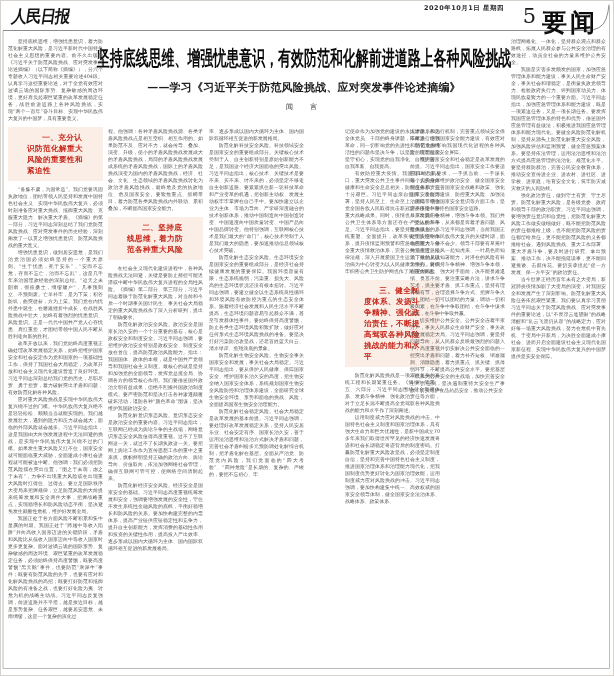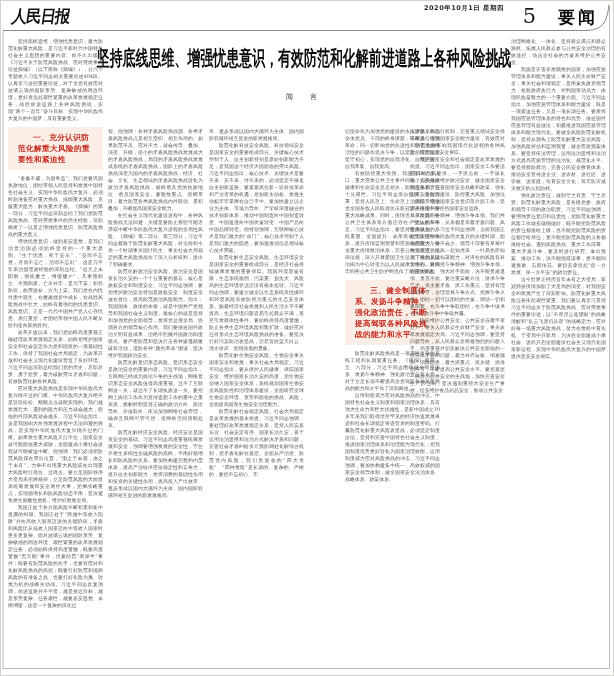--- a/index.html
+++ b/index.html
@@ -17,51 +17,51 @@
   }
   .hdr-date{
     position:absolute;right:110px;top:4px;font-size:6.5px;font-weight:bold;
     color:#2a2a2a;letter-spacing:.5px;
   }
   .hdr-pageno{
     position:absolute;right:78px;top:4px;font-size:21px;color:#1a1a1a;
     font-family:"DejaVu Serif",serif;
   }
   .hdr-section{
-    position:absolute;right:16px;top:6px;font-size:17px;font-weight:bold;
+    position:absolute;right:16px;top:6px;font-size:25px;font-weight:bold;
     color:#0d0d0d;letter-spacing:3px;
   }
   .frame-svg{position:absolute;left:0;top:0;width:614px;height:676px;pointer-events:none;}
   
   .headline-block{position:absolute;left:88px;top:44px;width:432px;height:82px;}
   .headline-scale{
     width:684px;margin-left:-126px;transform:scaleX(.632);transform-origin:50% 0;
     white-space:nowrap;text-align:center;font-size:20.5px;font-weight:900;
     color:#0a0a0a;letter-spacing:0;
   }
   .subtitle{
     margin-top:8px;text-align:center;font-family:"DejaVu Serif",serif;
     font-weight:bold;font-size:11px;color:#1c1c1c;letter-spacing:.2px;
   }
-  .byline{margin-top:20px;text-align:center;font-size:7px;color:#333;letter-spacing:5px;}
+  .byline{margin-top:7px;text-align:center;font-size:7px;color:#333;letter-spacing:5px;}
   
   .col{
     position:absolute;width:95px;overflow:hidden;text-align:justify;
     font-size:4.9px;line-height:7px;color:#575655;
   }
   .c1{left:8px;  top:38px; height:628px;}
   .c2{left:108px;top:128px;height:538px;}
   .c3{left:209px;top:128px;height:538px;}
   .c4{left:309px;top:128px;height:538px;margin-left:36px;}
   .c5{left:410px;top:128px;height:538px;}
   .c6{left:511px;top:38px; height:628px;}
   .col p{margin:0;text-indent:2em;}
   .col p.cont{text-indent:0;}
   .sec-h{
-    margin:5px 0;padding:5px 10px;background:var(--sec-bg,#fbeee6);
+    margin:5px 0;padding:5px 19px;background:var(--sec-bg,#fbeee6);
     color:var(--sec-fg,#c5281c);font-weight:bold;font-size:7.6px;
     line-height:11px;text-indent:2em;letter-spacing:.4px;text-align:left;
   }
 </style>
 </head>
 <body>
 
 <div class="page">
 
   <svg class="frame-svg" viewBox="0 0 614 676">
@@ -69,34 +69,36 @@
     <path d="M609.5 6 V 668.5 M3 668.5 H 609.5 M3 31 V 668.5" fill="none" stroke="#a9a9a9" stroke-width="0.8"></path>
   </svg>
 
   <div class="masthead">人民日报</div>
   <div class="hdr-date">2020年10月1日 星期四</div>
   <div class="hdr-pageno">5</div>
   <div class="hdr-section">要闻</div>
 
   <div class="headline-block">
     <div class="headline-scale">坚持底线思维、增强忧患意识，有效防范和化解前进道路上各种风险挑战</div>
+    <div class="subtitle">——学习《习近平关于防范风险挑战、应对突发事件论述摘编》</div>
     <div class="byline">闻　言</div>
   </div>
 
   <div class="col c1">
       <p>坚持底线思维，增强忧患意识，着力防范化解重大风险，是习近平新时代中国特色社会主义思想的重要内容。前不久出版的《习近平关于防范风险挑战、应对突发事件论述摘编》（以下简称《摘编》），分六个专题收入习近平同志相关重要论述404段。认真学习这些重要论述，对于全党有效应对波谲云诡的国际形势、复杂敏感的周边环境，更好肩负起艰巨繁重的改革发展稳定任务，战胜前进道路上各种风险挑战，实现“两个一百年”奋斗目标、实现中华民族伟大复兴的中国梦，具有重要意义。</p>
       <div class="sec-h">一、充分认识防范化解重大风险的重要性和紧迫性</div>
       <p>“备豫不虞，为国常道”。我们党要巩固执政地位，团结带领人民坚持和发展中国特色社会主义、实现中华民族伟大复兴，必须时刻准备应对重大挑战、抵御重大风险、克服重大阻力、解决重大矛盾。《摘编》的第一部分，习近平同志深刻总结了我们党防范风险挑战、应对突发事件的历史经验，深刻阐发了一以贯之增强忧患意识、防范风险挑战的重大意义。</p>
       <p>增强忧患意识，做到居安思危，是我们治党治国必须始终坚持的一个重大原则。“生于忧患，死于安乐”，“安而不忘危，存而不忘亡，治而不忘乱”，这是几千年来治国理政经验的深刻总结。“迨天之未阴雨，彻彼桑土，绸缪牖户”，凡事预则立、不预则废。亡羊补牢，是为下策；积谷防饥，曲突徙薪，方为上策。我们党在内忧外患中诞生，在磨难挫折中成长，在战胜风险挑战中壮大，始终有着强烈的忧患意识、风险意识。正是一代代中国共产党人心存忧患、肩扛重担，才团结带领中国人民不断从胜利走向新的胜利。</p>
       <p>改革开放以来，我们党始终高度重视正确处理改革发展稳定关系，始终把维护国家安全和社会安定作为党和国家的一项基础性工作，保持了我国社会大局稳定，为改革开放和社会主义现代化建设营造了良好环境。习近平同志深刻总结我们党的历史，尽职尽责、勇于担责，着力破解突出矛盾和问题，有效防范化解各种风险。</p>
       <p>应对重大风险挑战是实现中华民族伟大复兴绕不过的门槛。中华民族伟大复兴绝不是轻轻松松、顺顺当当就能实现的。我们越发展壮大，遇到的阻力和压力就会越大，面临的外部风险就会越多。习近平同志指出，这是我国由大向强发展进程中无法回避的挑战，是实现中华民族伟大复兴绕不过的门槛。如果发生重大风险又扛不住，国家安全就可能面临重大威胁，全面建成小康社会进程就可能被迫中断。他强调：我们必须把防范风险摆在突出位置，“图之于未萌，虑之于未有”，力争不出现重大风险或在出现重大风险时扛得住、过得去。要立足国际秩序大变局来把握规律，立足防范风险的大前提来统筹发展和安全两件大事，把握战略重点，实现稳增长和防风险动态平衡，坚决避免发生颠覆性危机，维护好发展全局。</p>
       <p>我国正处于各方面风险不断积累和集中显露的时期。我国正处于“跨越中等收入陷阱”并向高收入国家迈进的关键阶段，矛盾和风险比从低收入国家迈向中等收入国家时更多更复杂。面对波谲云诡的国际形势、复杂敏感的周边环境、艰巨繁重的改革发展稳定任务，必须始终保持高度警惕，既要高度警惕“黑天鹅”事件，也要防范“灰犀牛”事件；既要有防范风险的先手，也要有应对和化解风险挑战的高招；既要打好防范和抵御风险的有准备之战，也要打好化险为夷、转危为机的战略主动战。习近平同志反复强调，前进道路并不平坦，越是接近目标，越是形势复杂、任务艰巨，越要居安思危、未雨绸缪，这是一个复杂的演化过</p>
     </div>
   <div class="col c2">
       <p class="cont">程。他强调：各种矛盾风险挑战源、各类矛盾风险挑战点是相互交织、相互作用的。如果防范不及、应对不力，就会传导、叠加、演变、升级，使小的矛盾风险挑战发展成大的矛盾风险挑战，局部的矛盾风险挑战发展成系统的矛盾风险挑战，国际上的矛盾风险挑战演变为国内的矛盾风险挑战，经济、社会、文化、生态领域的矛盾风险挑战转化为政治矛盾风险挑战，最终危及党的执政地位、危及国家安全。要聚焦重点、抓纲带目，着力防范各类风险挑战内外联动、累积叠加，不断提高国家安全能力。</p>
+      <div class="sec-h">二、坚持底线思维，着力防范各种重大风险</div>
       <p>在社会主义现代化建设进程中，各种风险挑战无法回避，关键是要防止那些可能迟滞或中断中华民族伟大复兴进程的全局性风险。《摘编》第二部分、第三部分，习近平同志着眼于防范化解重大风险，对当前和今后一个时期事关国计民生、事关社会大局稳定的重大风险挑战作了深入分析研判，提出了明确要求。</p>
       <p>防范化解政治安全风险。政治安全是国家长治久安的一个十分重要的基石，核心是政权安全和制度安全。习近平同志强调，要把维护政治安全特别是政权安全、制度安全放在首位，提高防范政治风险能力。指出：我国国体、政体的本根，就是中国共产党领导和我国社会主义制度。最核心的就是坚持和加强党的全面领导，发挥党总揽全局、协调各方的领导核心作用。我们要借鉴国外政治文明有益成果，但绝不照搬外国政治制度模式。要严密防范和坚决打击各种渗透颠覆破坏活动，谨防各种“颜色革命”图谋，坚决维护我国政治安全。</p>
       <p>防范化解意识形态风险。意识形态安全是政治安全的重要内容。习近平同志指出，互联网已经成为舆论斗争的主战场，网络意识形态安全风险值得高度重视。过不了互联网这一关，就过不了长期执政这一关。要把网上舆论工作作为宣传思想工作的重中之重来抓，旗帜鲜明坚持正确的政治方向、舆论导向、价值取向，依法加强网络社会管理，确保互联网可管可控，使网络空间清朗起来。</p>
       <p>防范化解经济安全风险。经济安全是国家安全的基础。习近平同志高度重视统筹发展和安全，强调要增强发展的安全性，守住不发生系统性金融风险的底线，平衡好稳增长和防风险的关系。要加快构建完整的内需体系，提高产业链供应链稳定性和竞争力，提升自主创新能力，发挥消费的基础性作用和投资的关键性作用，提高投入产出效率、逐步形成以国内大循环为主体、国内国际双循环相互促进的新发展格局。</p>
     </div>
   <div class="col c3">
       <p class="cont">率、逐步形成以国内大循环为主体、国内国际双循环相互促进的新发展格局。</p>
       <p>防范化解科技安全风险。科技领域安全是国家安全的重要组成部分。关键核心技术受制于人、自主创新特别是原始创新能力不足，是我国这个经济大国面临的突出风险。习近平同志指出，核心技术、关键技术是要不来、买不来、讨不来的，必须坚定不移走自主创新道路。要紧紧抓住新一轮科技革命和产业变革的机遇，把创新主动权、发展主动权牢牢掌握在自己手中。要加快建立以企业为主体、市场为导向、产学研深度融合的技术创新体系，推动中国制造向中国创造转变、中国速度向中国质量转变、中国产品向中国品牌转变。他特别强调，互联网核心技术是我们最大的“命门”，核心技术受制于人是我们最大的隐患，要加速推动信息领域核心技术突破。</p>
       <p>防范化解生态安全风险。生态环境安全是国家安全的重要组成部分，是经济社会持续健康发展的重要保障。我国环境容量有限，生态系统脆弱，污染重、损失大、风险高的生态环境状况还没有根本扭转。习近平同志强调，要建立健全以生态系统良性循环和环境风险有效防控为重点的生态安全体系。随着经济社会发展和人民生活水平不断提高，生态环境问题容易引起群众不满，甚至引发群体性事件。要始终保持高度警惕，防止各类生态环境风险积聚扩散，做好应对任何形式生态环境风险挑战的准备。要坚决打好污染防治攻坚战，还老百姓蓝天白云、清水绿岸、鱼翔浅底的景象。</p>
       <p>防范化解生物安全风险。生物安全事关国家安全和发展，事关社会大局稳定。习近平同志指出，要从保护人民健康、保障国家安全、维护国家长治久安的高度，把生物安全纳入国家安全体系，系统规划国家生物安全风险防控和治理体系建设，全面研究全球生物安全环境、形势和面临的挑战、风险，全面提高国家生物安全治理能力。</p>

